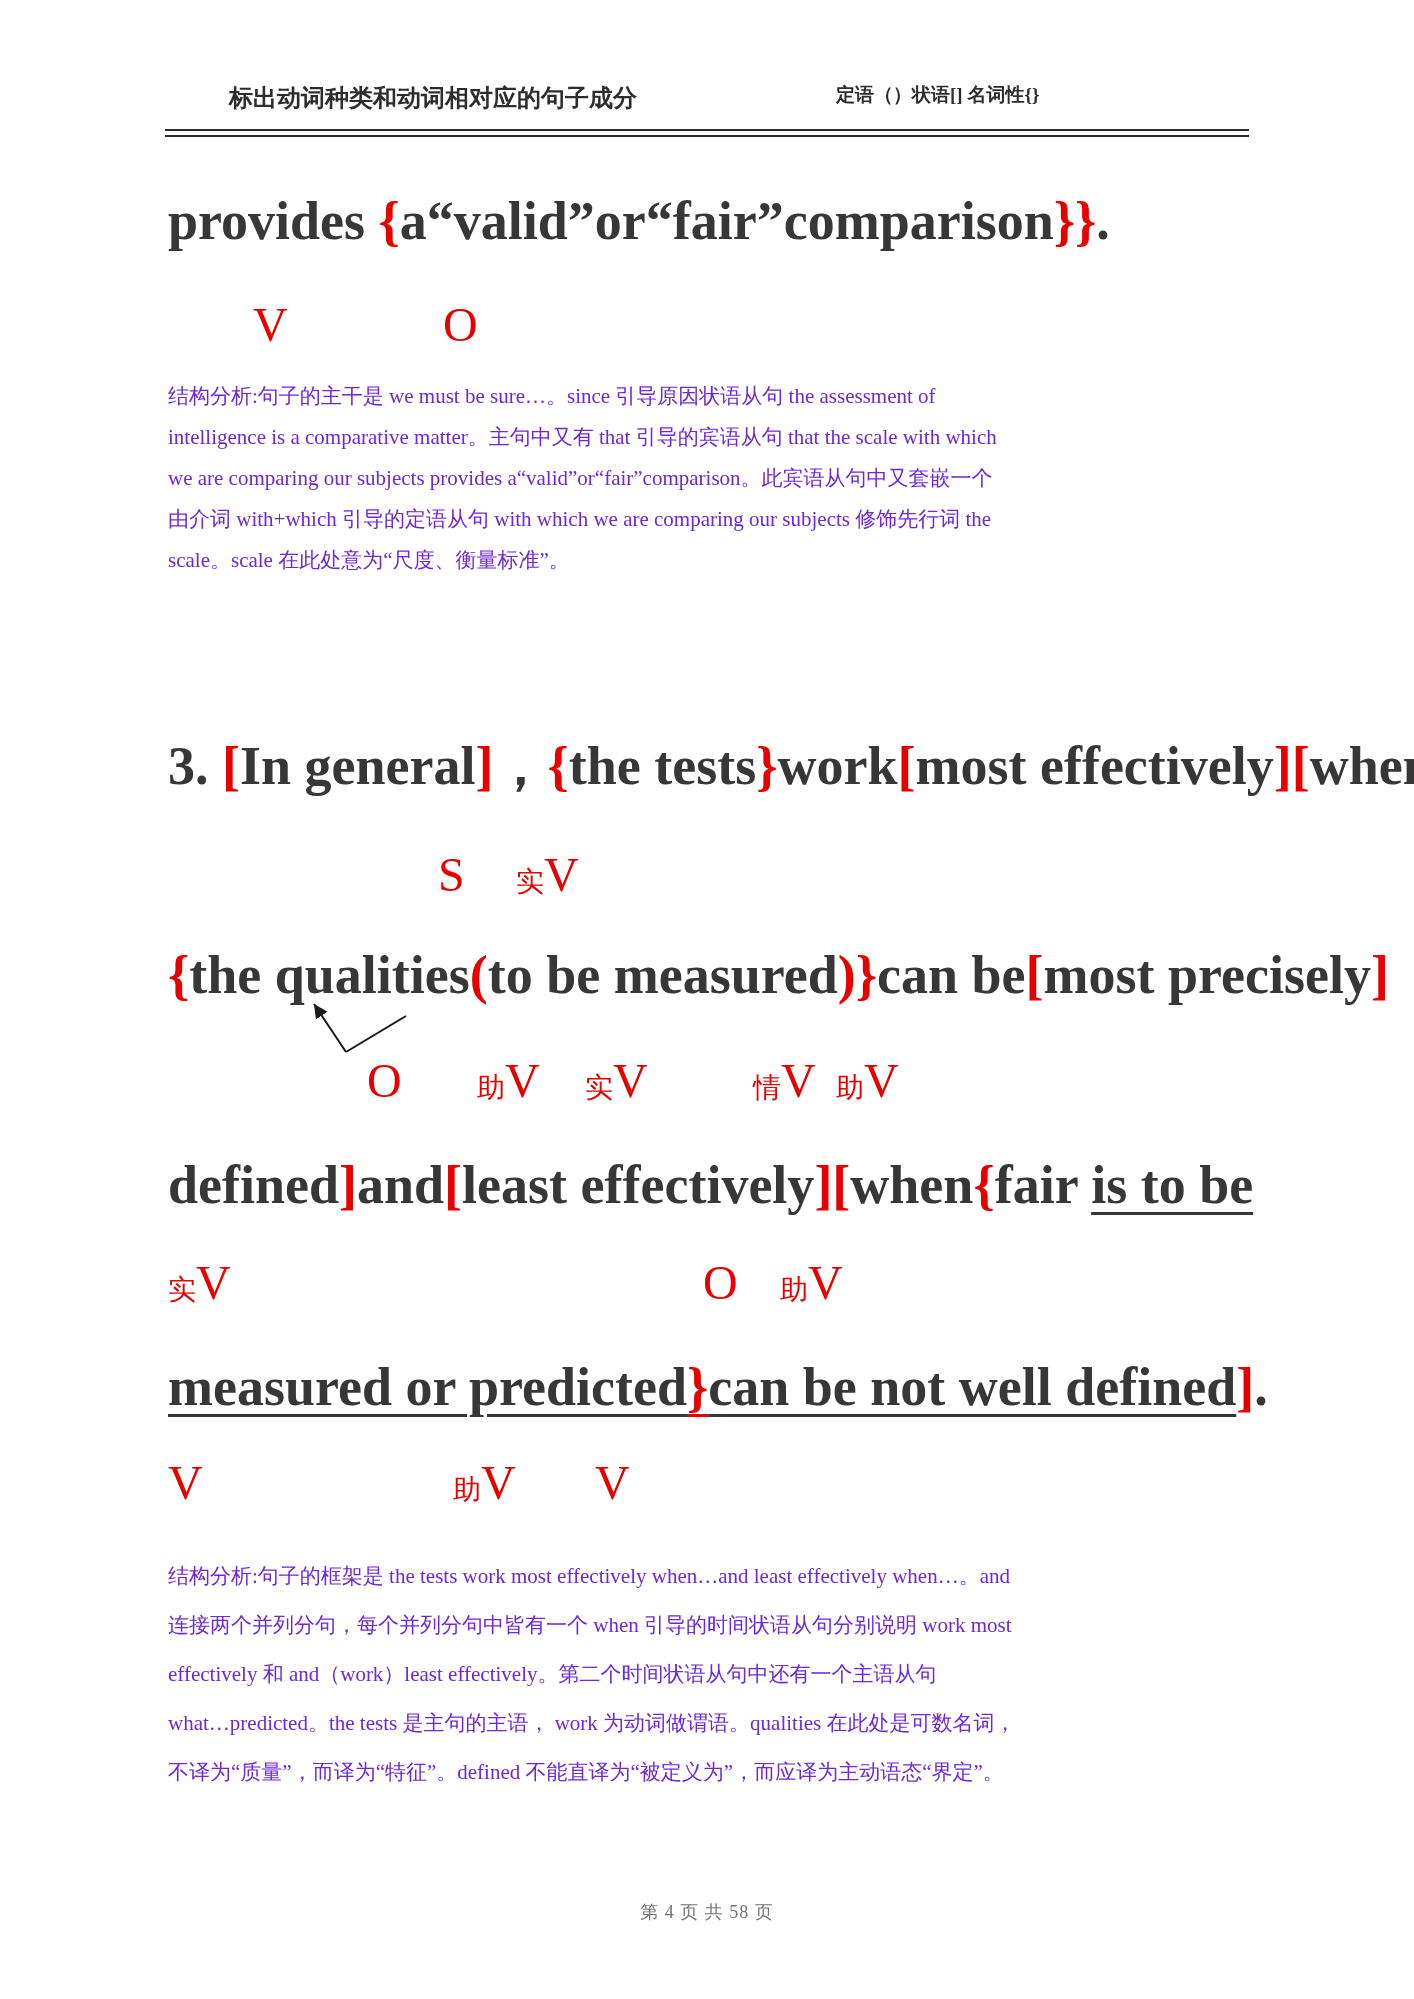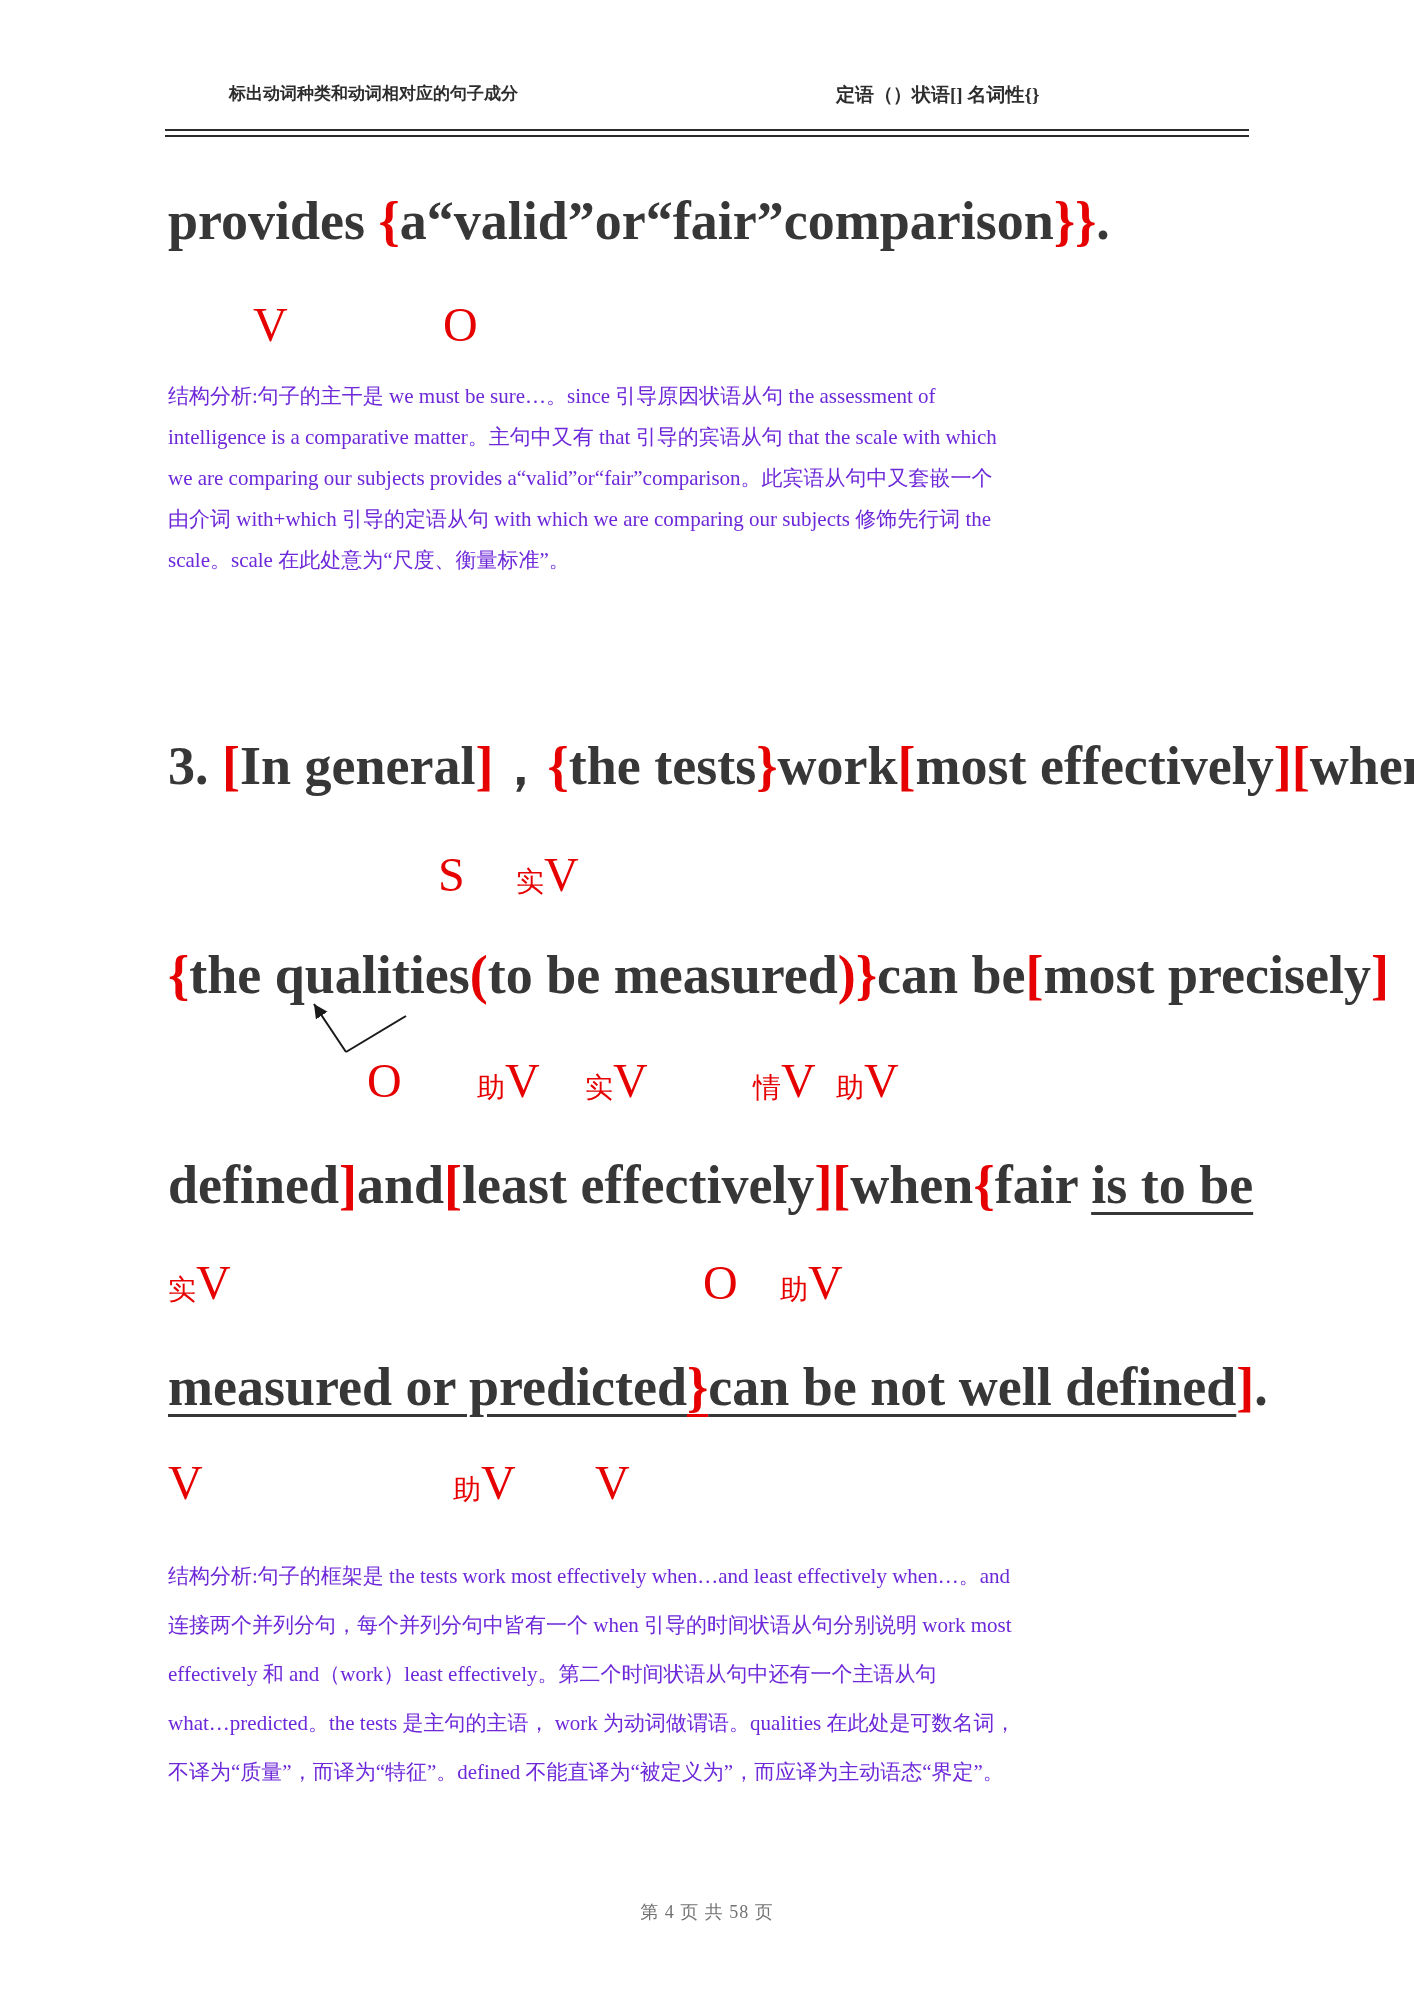--- a/index.html
+++ b/index.html
@@ -1,21 +1,21 @@
 <!DOCTYPE html>
 <html><head>
 <meta charset="utf-8">
 <style>
   html,body{margin:0;padding:0;}
   body{background:#9a9a9a;}
   .page{position:relative;width:1414px;height:1999px;background:#ffffff;margin:0 auto;
         font-family:"Liberation Serif","DejaVu Serif",serif;color:#333;overflow:hidden;}
 
   
-  .hdr-left{position:absolute;left:229px;top:82px;font-size:17px;font-weight:bold;color:#2d2d2d;white-space:nowrap;}
+  .hdr-left{position:absolute;left:229px;top:82px;font-size:24px;font-weight:bold;color:#2d2d2d;white-space:nowrap;}
   .hdr-right{position:absolute;left:836px;top:82px;font-size:19px;font-weight:bold;color:#2d2d2d;white-space:nowrap;}
   .hdr-rule{position:absolute;left:165px;top:129px;width:1084px;height:4px;
             border-top:2px solid #2b2b2b;border-bottom:2px solid #2b2b2b;}
 
   
   .sent{position:absolute;left:168px;font-size:54px;font-weight:bold;color:#373737;white-space:nowrap;}
   .red{color:#e60000;}
   .u{text-decoration:underline;text-decoration-thickness:3px;text-underline-offset:9px;}
 
   

